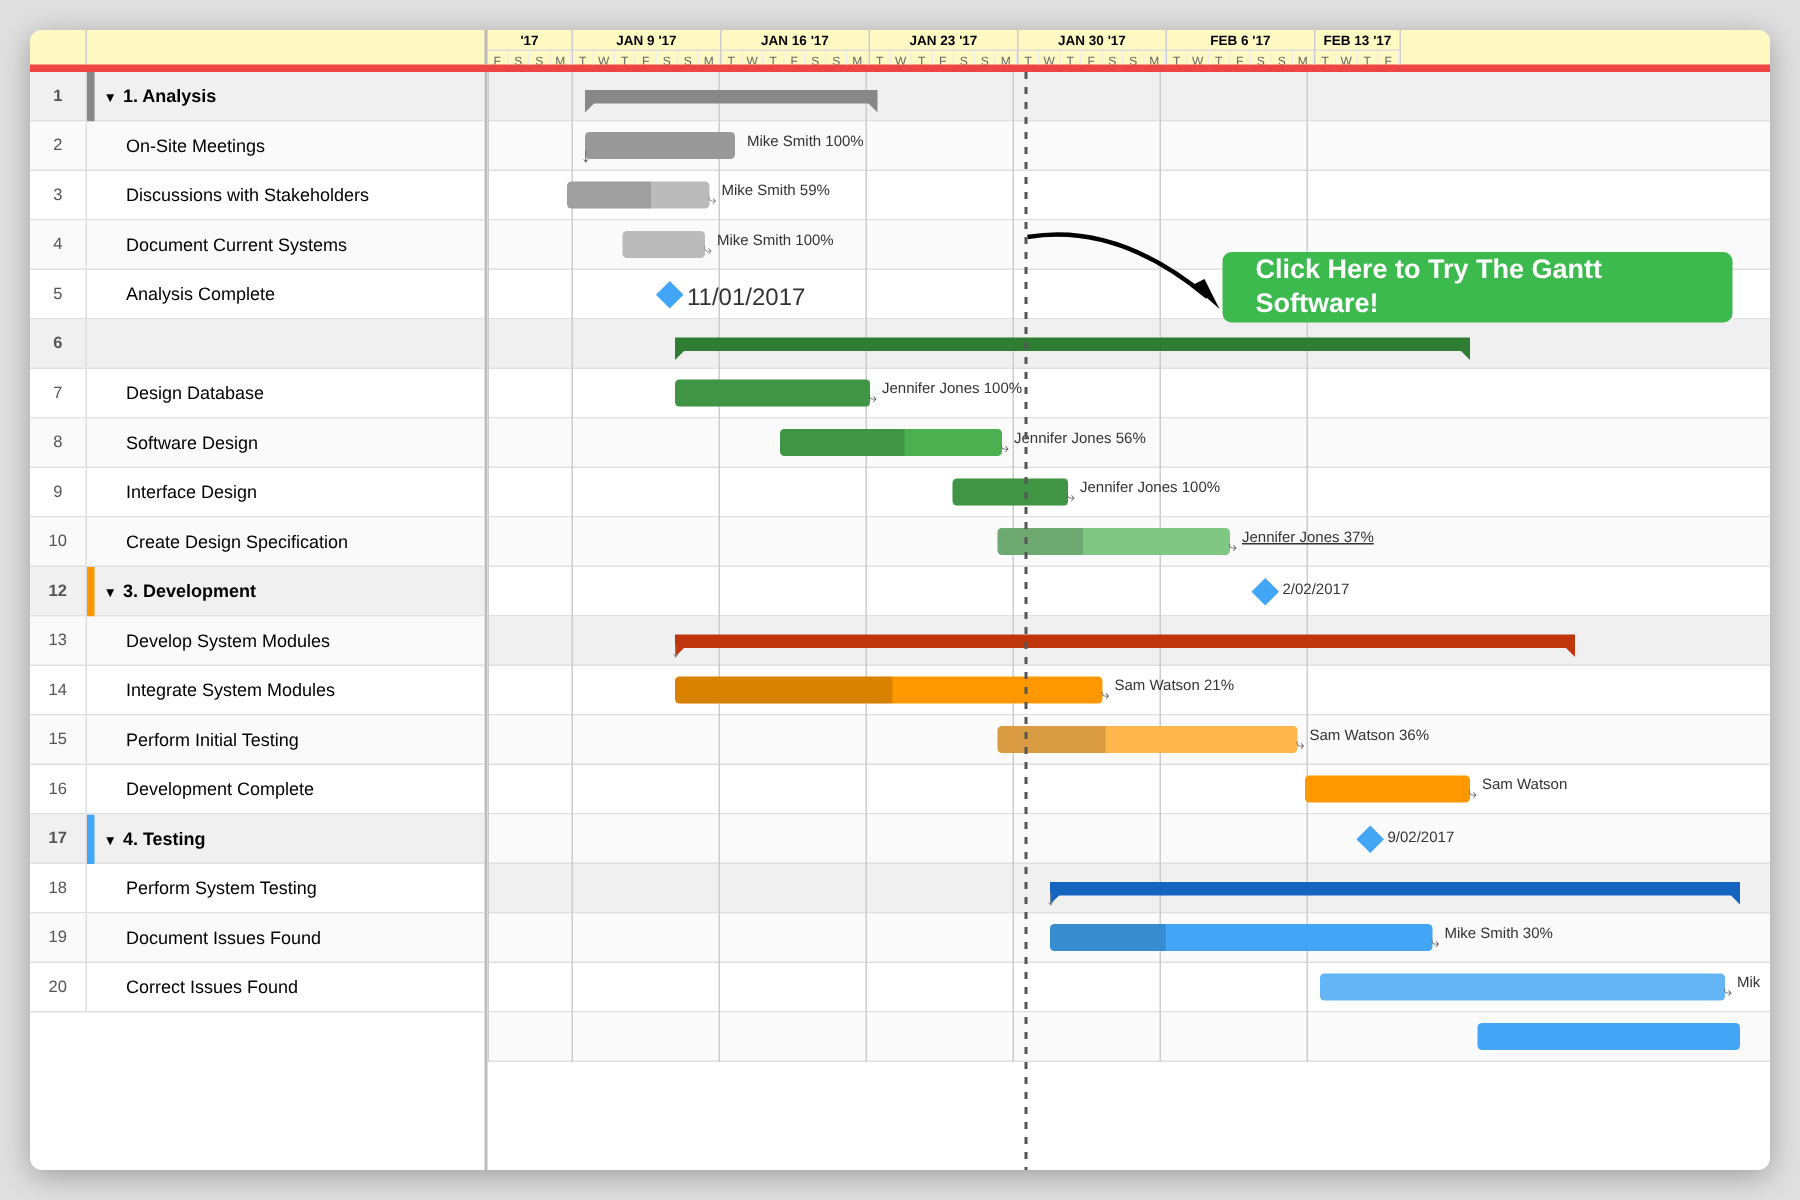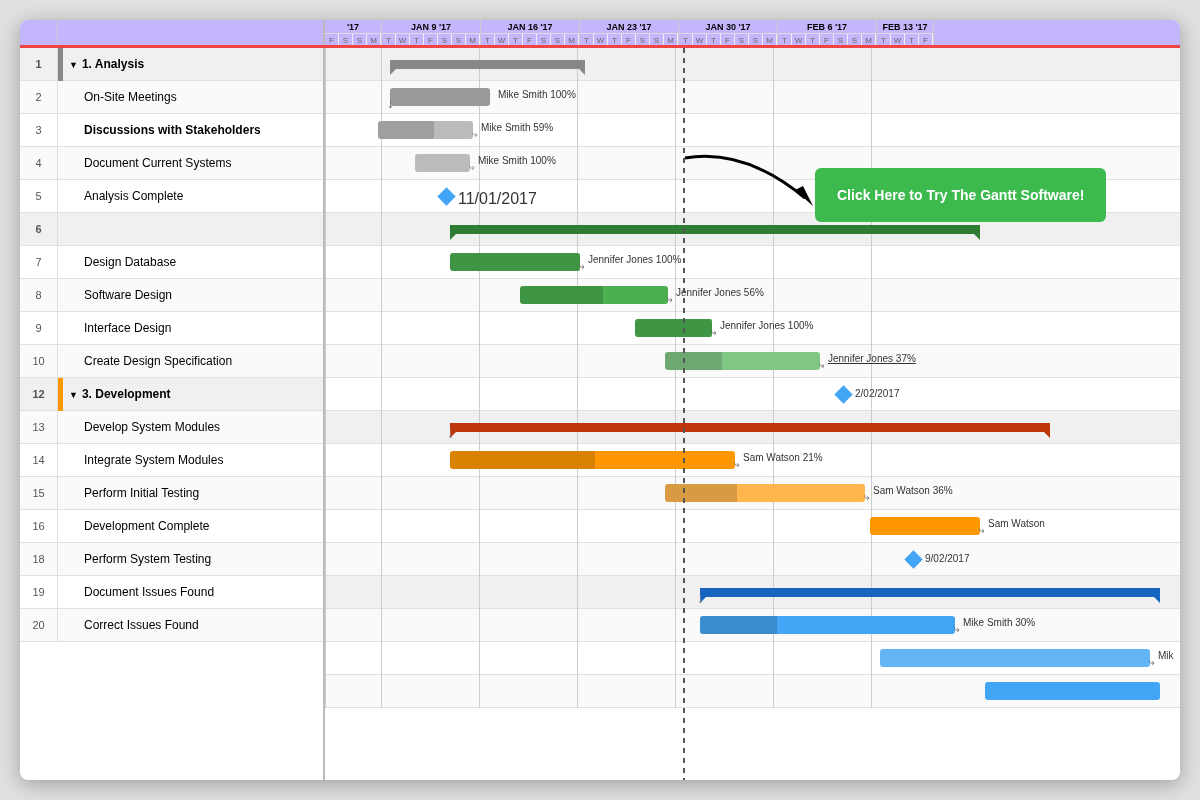--- a/index.html
+++ b/index.html
@@ -83,22 +83,22 @@
       align-items: center;
     }
     .gantt-row:nth-child(even) {
       background: #fafafa;
     }
     .gantt-row.group-row {
       background: #f0f0f0;
     }
     .full-header-row {
       display: flex;
-      background: #c4b5fd;
-      border-bottom: 3px solid #ef4444;
+      background: #fef9c3;
+      border-bottom: 5px solid #ef4444;
       height: 28px;
       flex-shrink: 0;
     }
     .header-left {
       width: 305px;
       min-width: 305px;
       border-right: 2px solid #bbb;
       display: flex;
       align-items: center;
     }
@@ -259,21 +259,21 @@
           </div>
         </div>
         <div class="task-row">
           <div class="task-row-num">2</div>
           <div style="display: flex; align-items: center; flex: 1 1 0%; overflow: hidden; padding-left: 8px;">
             <div class="task-row-name"><span style="display: inline-block; width: 12px;"></span>On-Site Meetings</div>
           </div>
         </div>
         <div class="task-row">
           <div class="task-row-num">3</div>
-          <div style="display: flex; align-items: center; flex: 1 1 0%; overflow: hidden; padding-left: 8px; font-weight: bold;">
+          <div style="display: flex; align-items: center; flex: 1 1 0%; overflow: hidden; padding-left: 8px;">
             <div class="task-row-name"><span style="display: inline-block; width: 12px;"></span>Discussions with Stakeholders</div>
           </div>
         </div>
         <div class="task-row">
           <div class="task-row-num">4</div>
           <div style="display: flex; align-items: center; flex: 1 1 0%; overflow: hidden; padding-left: 8px;">
             <div class="task-row-name"><span style="display: inline-block; width: 12px;"></span>Document Current Systems</div>
           </div>
         </div>
         <div class="task-row">
@@ -331,20 +331,27 @@
         <div class="task-row">
           <div class="task-row-num">15</div>
           <div style="display: flex; align-items: center; flex: 1 1 0%; overflow: hidden; padding-left: 8px;">
             <div class="task-row-name"><span style="display: inline-block; width: 12px;"></span>Perform Initial Testing</div>
           </div>
         </div>
         <div class="task-row">
           <div class="task-row-num">16</div>
           <div style="display: flex; align-items: center; flex: 1 1 0%; overflow: hidden; padding-left: 8px;">
             <div class="task-row-name"><span style="display: inline-block; width: 12px;"></span>Development Complete</div>
+          </div>
+        </div>
+        <div class="task-row group-row">
+          <div class="task-row-num">17</div>
+          <div style="display: flex; align-items: center; flex: 1 1 0%; overflow: hidden;">
+            <div style="width: 5px; height: 33px; background: rgb(66, 165, 245); flex-shrink: 0;"></div>
+            <div class="task-row-name"><span style="display: inline-block; margin-right: 4px; font-size: 9px;">▼</span>4. Testing</div>
           </div>
         </div>
         <div class="task-row">
           <div class="task-row-num">18</div>
           <div style="display: flex; align-items: center; flex: 1 1 0%; overflow: hidden; padding-left: 8px;">
             <div class="task-row-name"><span style="display: inline-block; width: 12px;"></span>Perform System Testing</div>
           </div>
         </div>
         <div class="task-row">
           <div class="task-row-num">19</div>
@@ -467,21 +474,21 @@
           <div style="position: absolute; top: 568px; left: 375px; width: 255px; height: 18px; background: rgb(66, 165, 245); border-radius: 3px; z-index: 3;">
             <div style="height: 100%; width: 30%; background: rgba(0, 0, 0, 0.15); border-radius: 3px 0px 0px 3px;"></div>
             <div style="position: absolute; left: 263px; top: 1px; font-size: 10px; white-space: nowrap; color: rgb(51, 51, 51);">Mike Smith  30%</div>
           </div>
           <div style="position: absolute; top: 575px; left: 629px; color: rgb(102, 102, 102); font-size: 10px; z-index: 5;">⤷</div>
           <div style="position: absolute; top: 601px; left: 555px; width: 270px; height: 18px; background: rgb(100, 181, 246); border-radius: 3px; z-index: 3;">
             <div style="position: absolute; left: 278px; top: 1px; font-size: 10px; white-space: nowrap; color: rgb(51, 51, 51);">Mik</div>
           </div>
           <div style="position: absolute; top: 608px; left: 824px; color: rgb(102, 102, 102); font-size: 10px; z-index: 5;">⤷</div>
           <div style="position: absolute; top: 634px; left: 660px; width: 175px; height: 18px; background: rgb(66, 165, 245); border-radius: 3px; z-index: 3;"></div>
-          <div style="position: absolute; top: 120px; left: 490px; background: rgb(61, 186, 78); color: white; font-size: 14px; font-weight: bold; padding: 18px 22px; border-radius: 6px; z-index: 20; cursor: pointer; max-width: 340px; text-align: left; line-height: 1.3;">Click Here to Try The Gantt Software!</div>
+          <div style="position: absolute; top: 120px; left: 490px; background: rgb(61, 186, 78); color: white; font-size: 18px; font-weight: bold; padding: 0 22px; border-radius: 6px; z-index: 20; cursor: pointer; max-width: 340px; text-align: left; line-height: 1.3;">Click Here to Try The Gantt Software!</div>
           <svg viewBox="0 0 160 100" style="position: absolute; top: 90px; left: 340px; width: 160px; height: 100px; z-index: 21;">
   <path d="M 20 20 Q 80 10 140 60" stroke="black" stroke-width="3" fill="none"></path>
   <polygon points="130,52 148,68 138,48" fill="black"></polygon>
 </svg>
         </div>
       </div>
   </div>
 </div>
 
 </body></html>

